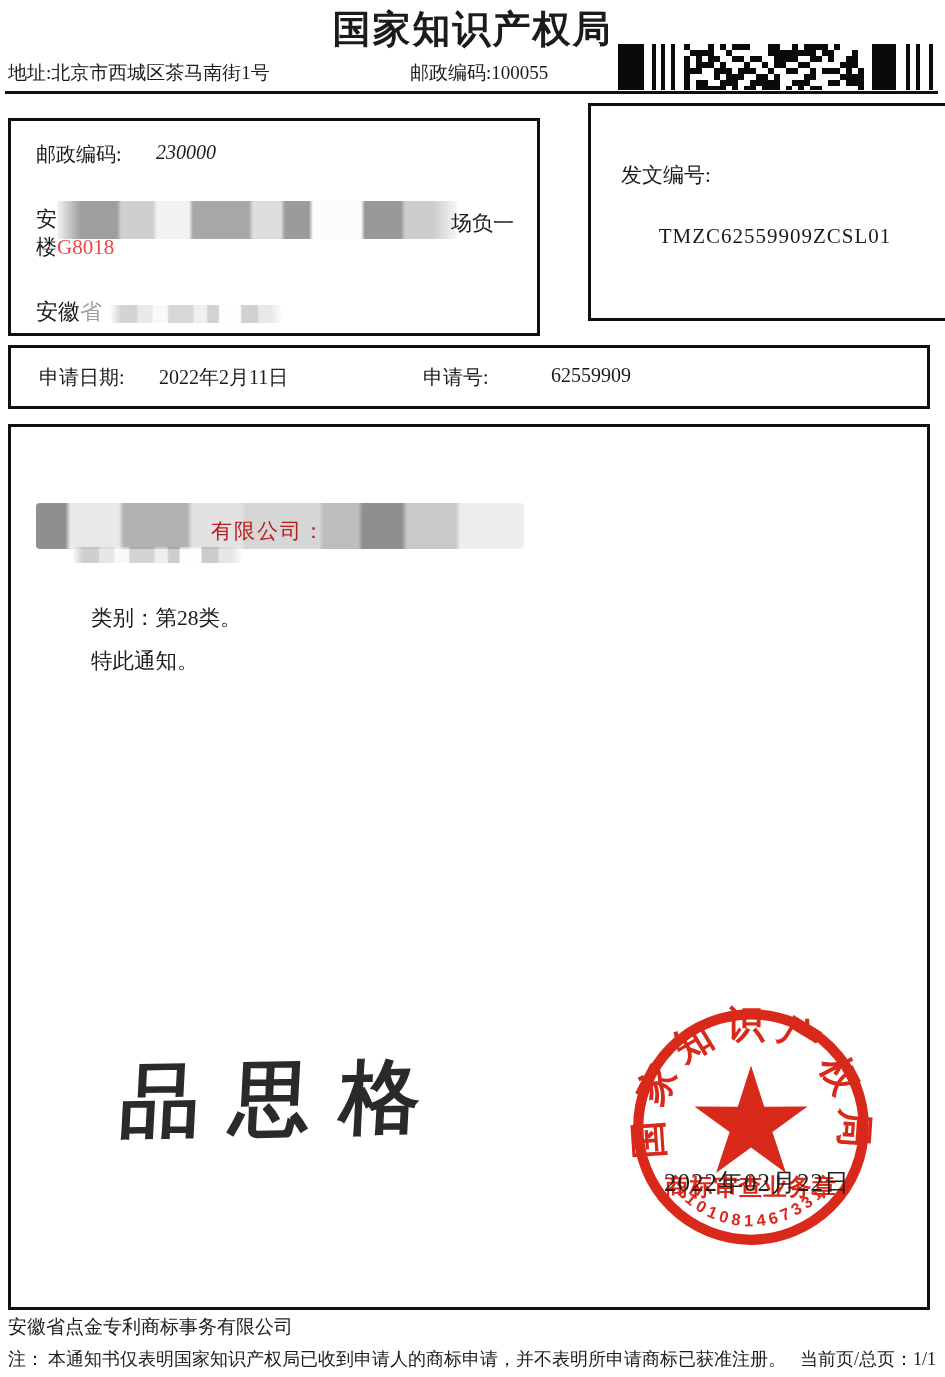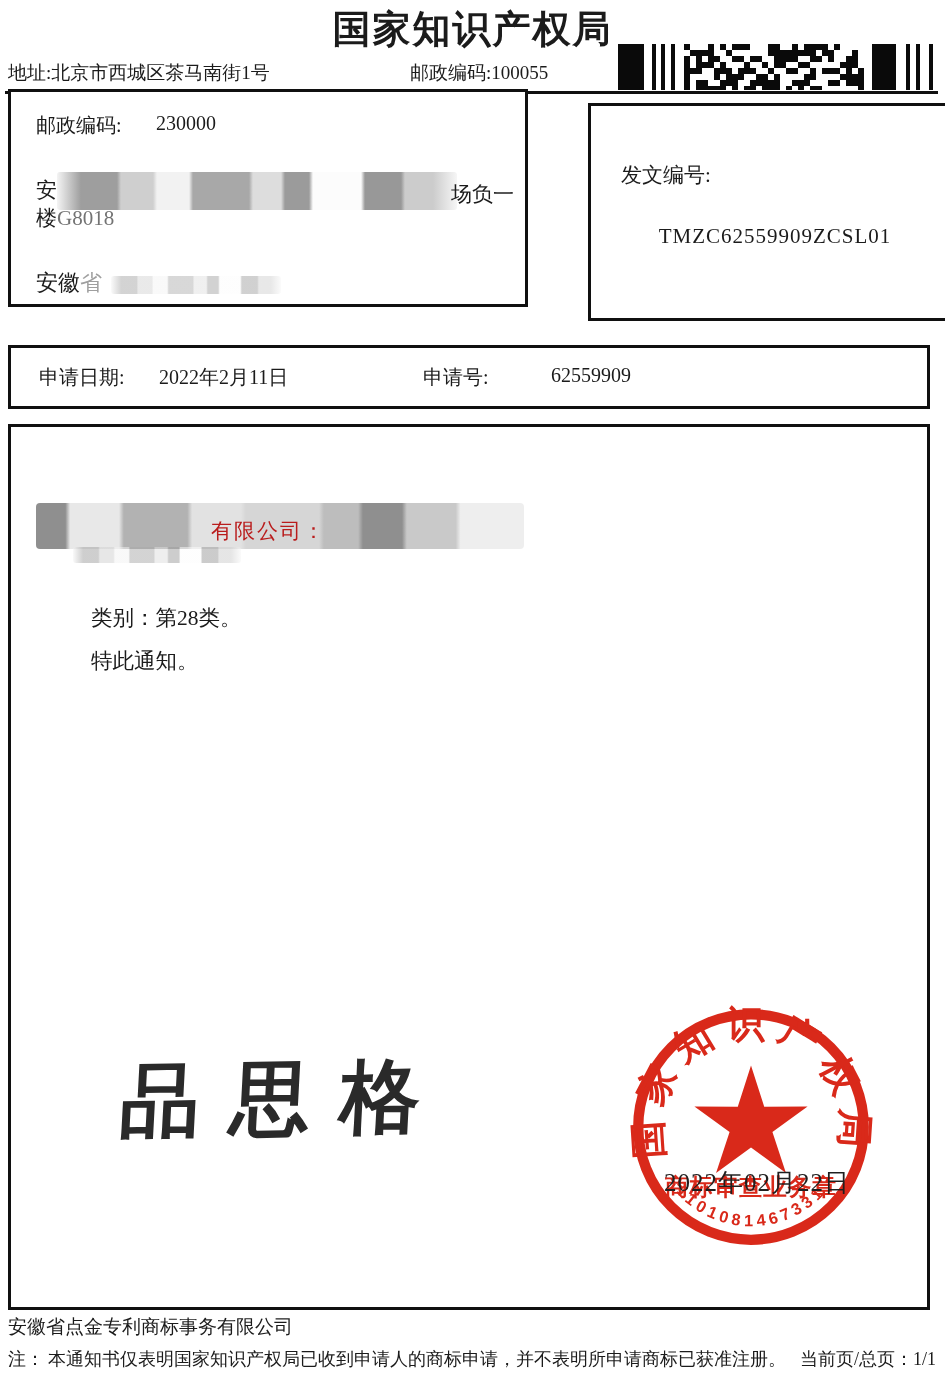--- a/index.html
+++ b/index.html
@@ -9,38 +9,38 @@
   }
   .abs{position:absolute;}
   
   #issuer-title{top:4px;left:0;width:945px;text-align:center;font-size:38px;font-weight:bold;letter-spacing:2px;}
   #addr-line{top:60px;left:8px;font-size:19px;}
   #post-line{top:60px;left:410px;font-size:19px;}
   #barcode-wrap{top:44px;left:618px;width:322px;height:46px;}
   #top-rule{top:91px;left:5px;width:933px;height:3px;background:#101010;}
   
   .box{border:3px solid #101010;background:#fff;}
-  #recipient-box{top:89px;left:8px;width:514px;height:212px;}
+  #recipient-box{top:118px;left:8px;width:514px;height:212px;padding-left:12px;}
   #docnum-box{top:103px;left:588px;width:368px;height:212px;padding-left:8px;}
   #app-box{top:345px;left:8px;width:916px;height:58px;}
   #notice-box{top:424px;left:8px;width:916px;height:880px;}
   .box-label{font-size:20px;}
   
   #rb-postcode-label{top:20px;left:25px;}
-  #rb-postcode-value{top:20px;left:145px;}
+  #rb-postcode-value{top:20px;left:145px;font-style:italic;}
   #rb-frag-start{top:84px;left:25px;font-size:21px;}
   .blur-band{background:linear-gradient(90deg,
       #f4f4f4 0%,#9e9e9e 6%,#9e9e9e 15%,#cfcfcf 16%,#cfcfcf 24%,#f2f2f2 25%,#f2f2f2 33%,
       #a8a8a8 34%,#a8a8a8 48%,#dddddd 49%,#dddddd 56%,#9b9b9b 57%,#9b9b9b 63%,
       #fcfcfc 64%,#fcfcfc 76%,#989898 77%,#989898 86%,#cccccc 87%,#cccccc 94%,#f6f6f6 100%);
     border-radius:3px;}
   #rb-blur1{top:80px;left:46px;width:400px;height:38px;}
   #rb-frag-end{top:88px;left:440px;font-size:21px;}
   #rb-line2{top:112px;left:25px;font-size:21px;}
-  #rb-line2 .muted{color:#737373;}
+  #rb-line2 .muted{color:#ef4444;}
   #rb-province{top:176px;left:25px;font-size:22px;}
   #rb-province .light{color:#9f9f9f;}
   #rb-blur2{top:184px;left:100px;width:170px;height:18px;opacity:.45;}
   
   #dn-label{top:55px;left:30px;font-size:21px;}
   #dn-value{top:118px;left:0;width:368px;text-align:center;font-size:21px;letter-spacing:1px;}
   
   #app-date-label{top:16px;left:28px;}
   #app-date-value{top:16px;left:148px;}
   #app-num-label{top:16px;left:412px;}

